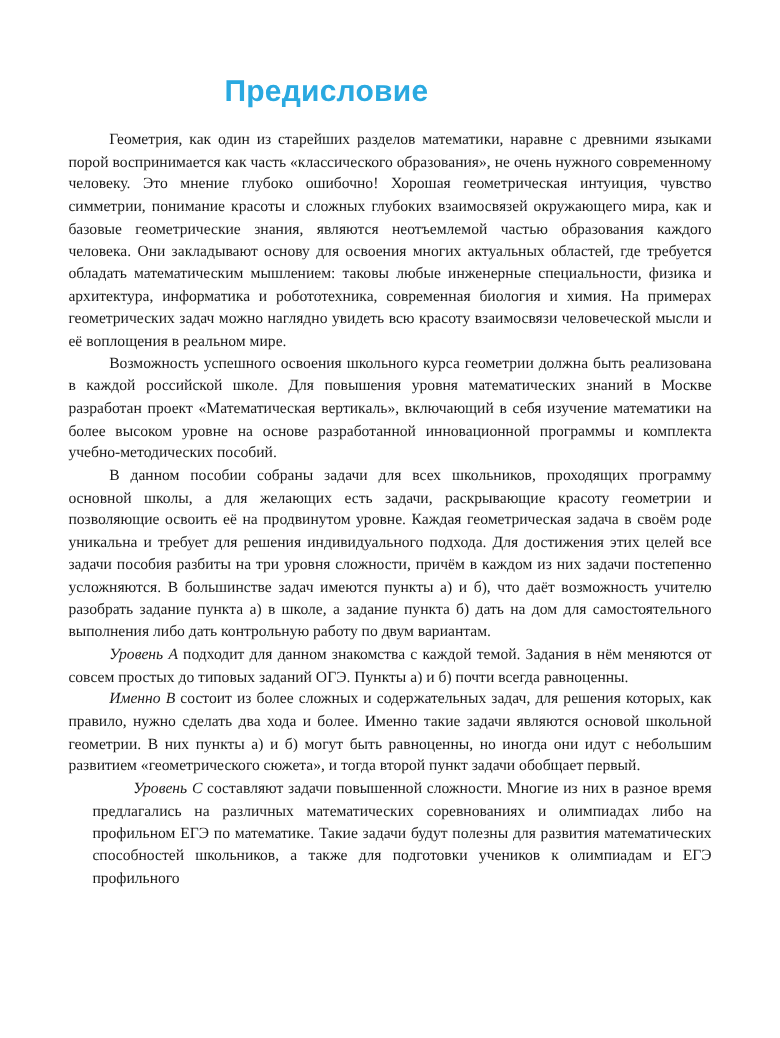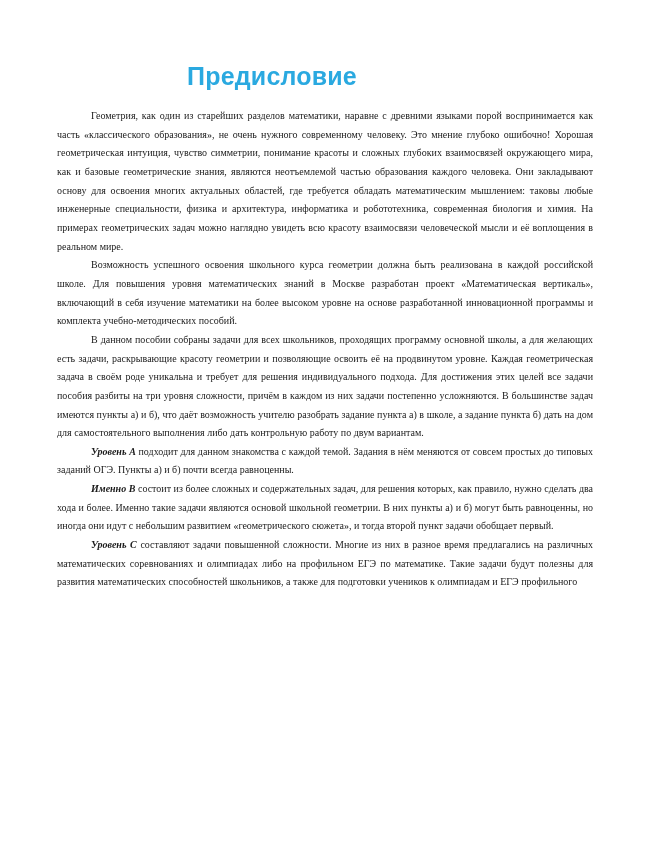--- a/index.html
+++ b/index.html
@@ -30,34 +30,34 @@
     letter-spacing: 0.2px;
     color: #2aa9e0;
   }
 
   
   .body-text {
     position: absolute;
     top: 107px;
     left: 57px;
     width: 536px;
-    font-size: 10px;
+    font-size: 13px;
     line-height: 18.65px;
     text-align: justify;
     text-justify: inter-word;
     hyphens: manual;
   }
   .para {
     margin: 0;
     text-indent: 34px;
     text-align: justify;
   }
-  .para:last-child { text-align: justify; }
+  .para:last-child { text-align: justify; margin-left: 20px; }
   .lead {
-    font-weight: bold;
+    font-weight: normal;
     font-style: italic;
   }
 
   
   .footer {
     position: absolute;
     left: 0;
     top: 786px;
     width: 650px;
     height: 50px;

